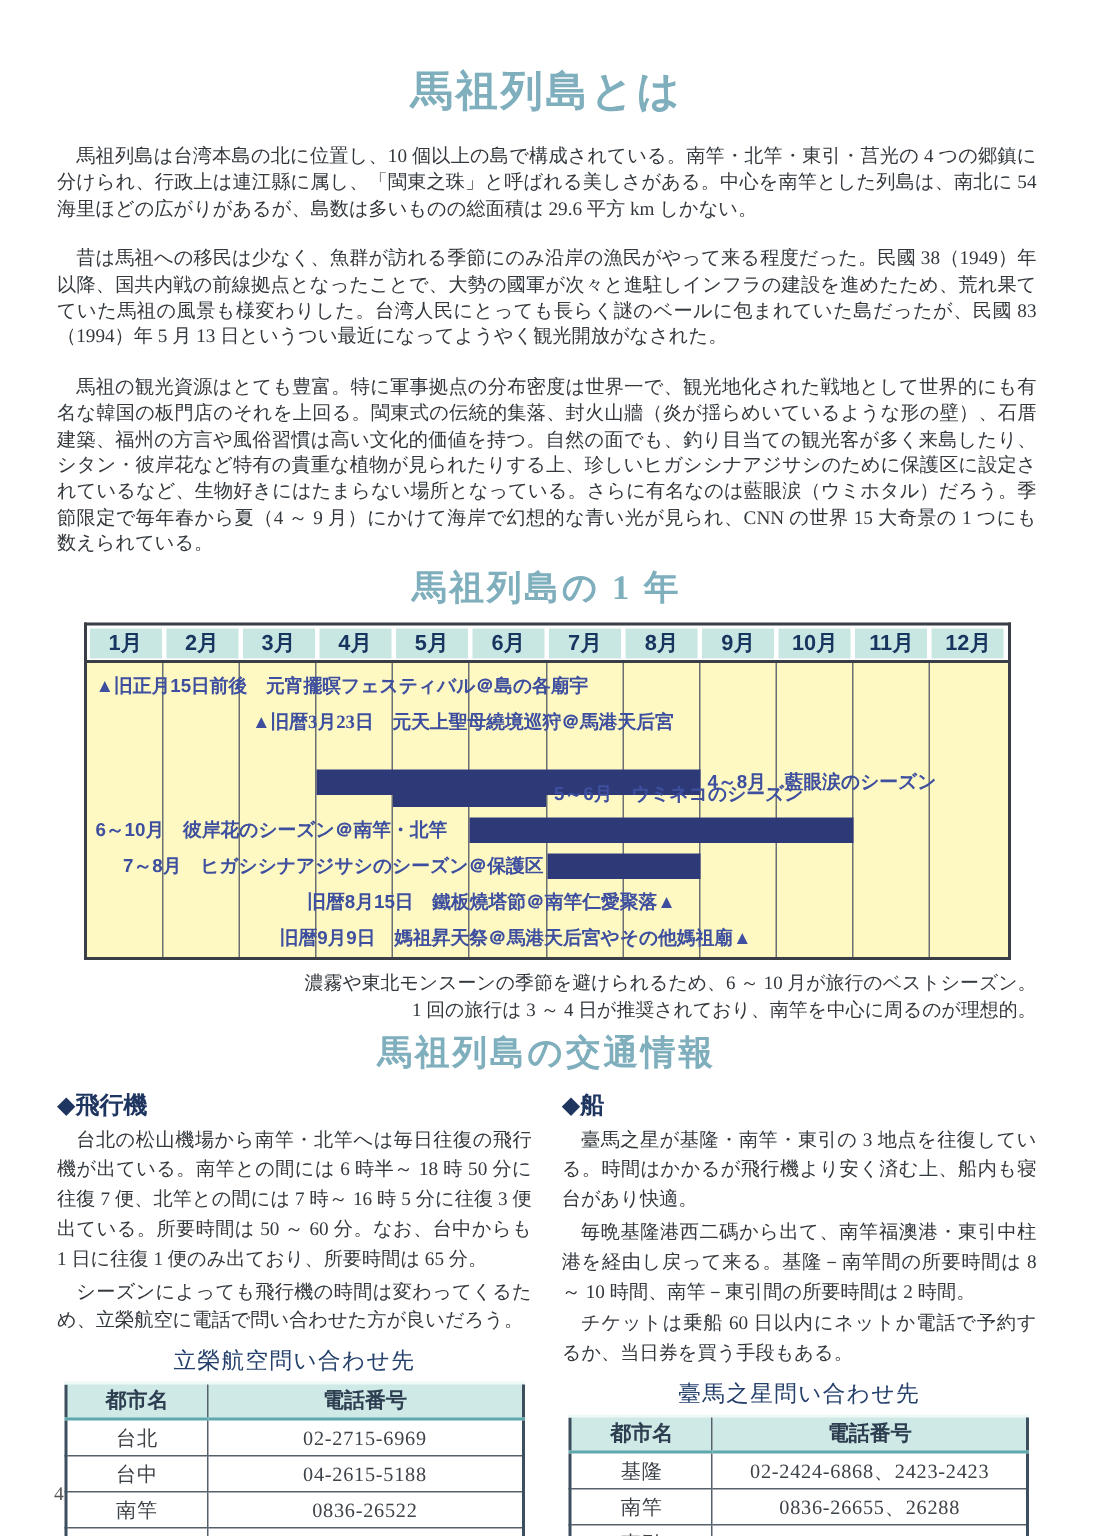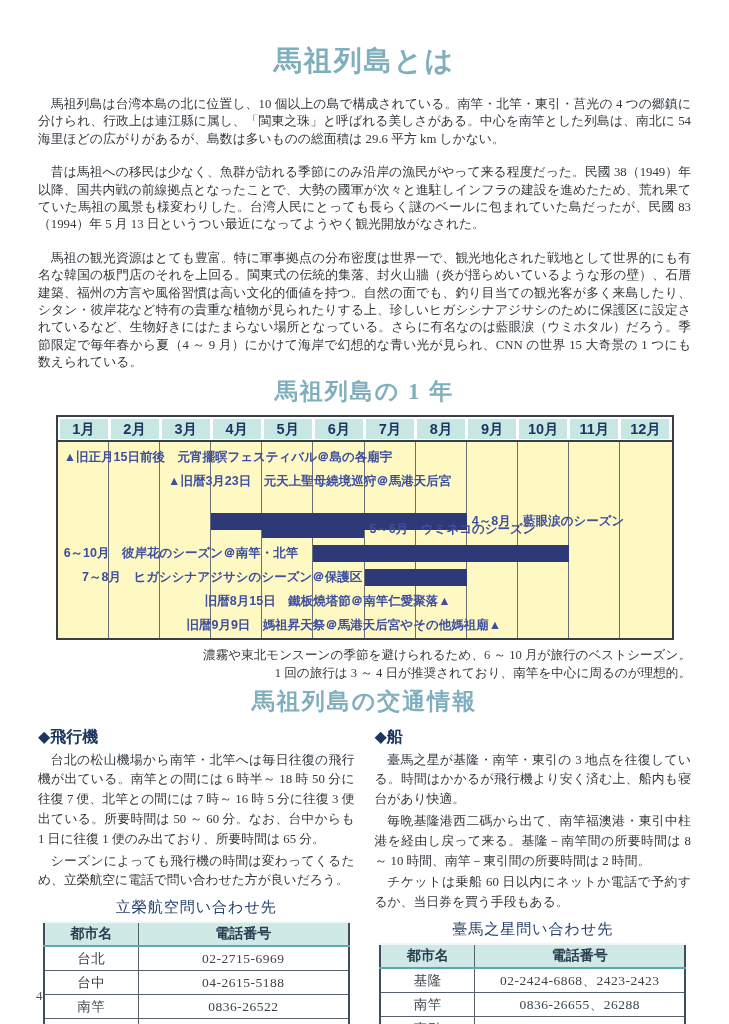--- a/index.html
+++ b/index.html
@@ -128,21 +128,21 @@
           <div></div>
           <div></div>
           <div></div>
           <div></div>
           <div></div>
         </div>
         <div class="g-row" style="top: 4px;">
           <div class="g-label" style="left: 1%;">▲旧正月15日前後　元宵擺暝フェスティバル＠島の各廟宇</div>
         </div>
         <div class="g-row" style="top: 28px;">
-          <div class="g-label" style="left: 18%;">▲旧暦3月23日　元天上聖母繞境巡狩＠馬港天后宮</div>
+          <div class="g-label" style="left: 18%; font-family: Liberation Serif, serif;">▲旧暦3月23日　元天上聖母繞境巡狩＠馬港天后宮</div>
         </div>
         <div class="g-row" style="top: 68px;">
           <div class="g-bar" style="left: 25%; width: 41.6667%; background: rgb(46, 58, 120);"></div>
           <div class="g-label" style="left: 67.4667%;">4～8月　藍眼涙のシーズン</div>
         </div>
         <div class="g-row" style="top: 76px;">
           <div class="g-bar" style="left: 33.3333%; width: 16.6667%; background: rgb(46, 58, 120);"></div>
           <div class="g-label" style="left: 50.8%;">5～6月　ウミネコのシーズン</div>
         </div>
         <div class="g-row" style="top: 100px;">

